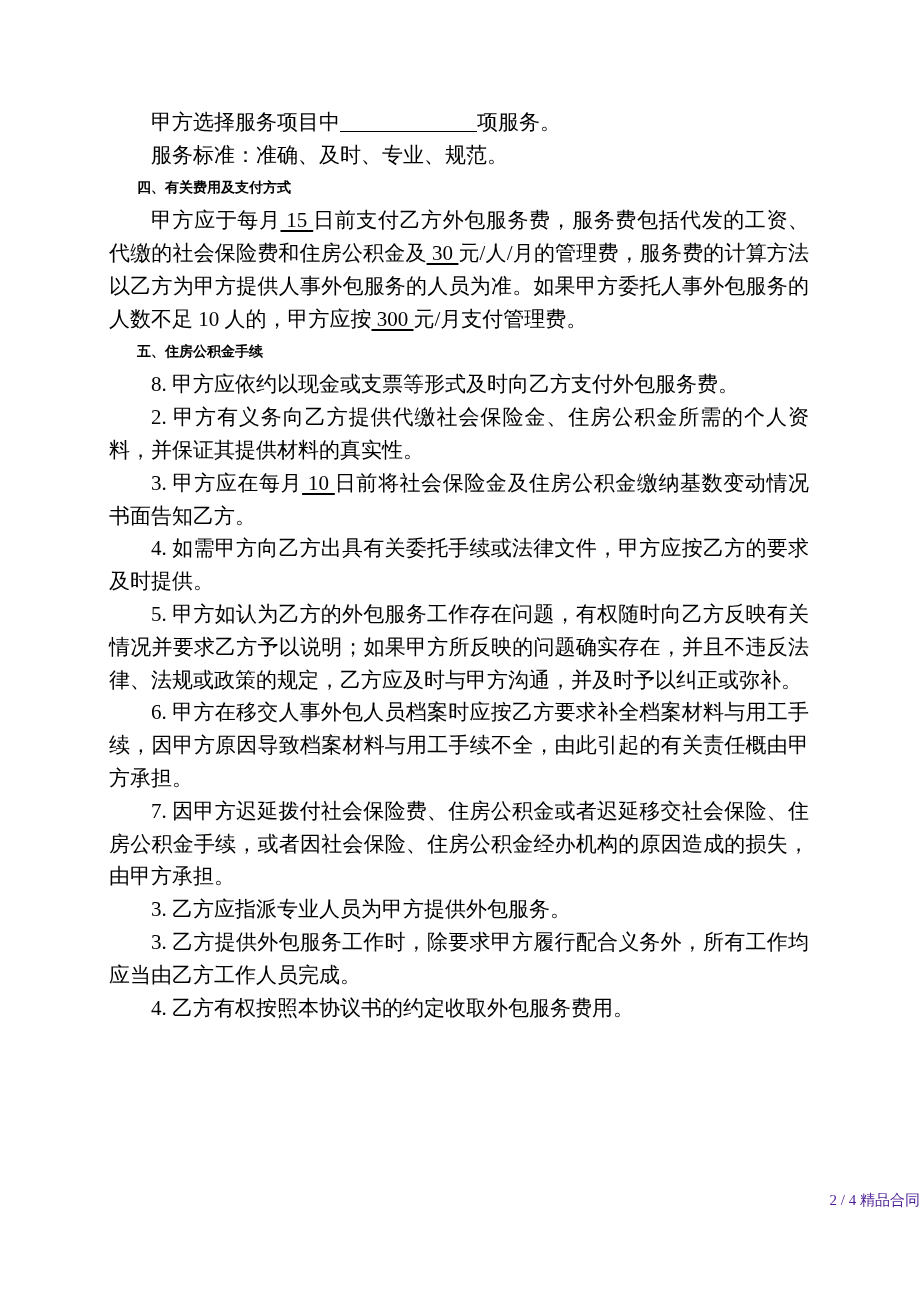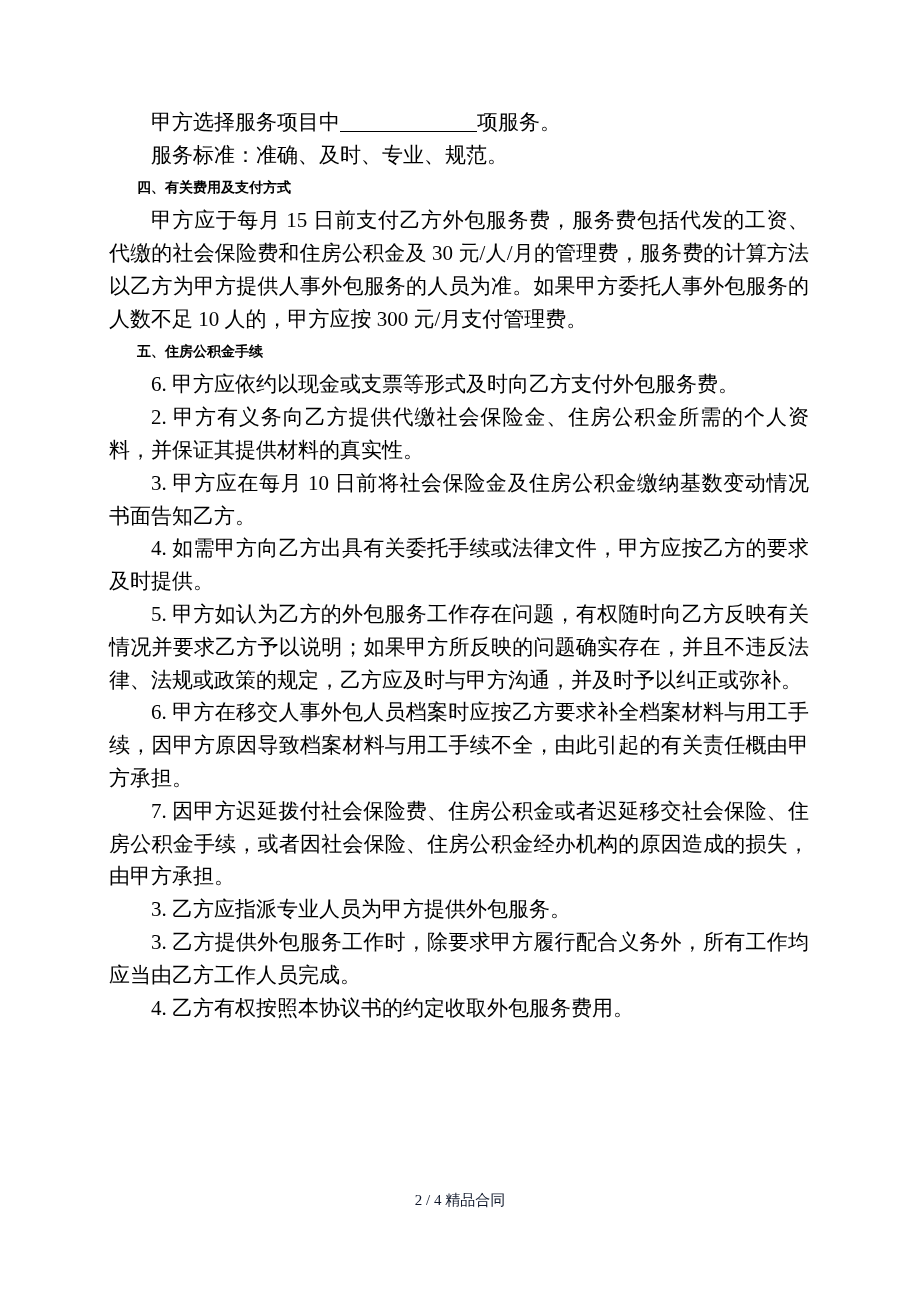--- a/index.html
+++ b/index.html
@@ -30,58 +30,59 @@
     word-break: break-all;
   }
   .heading {
     margin: 0;
     text-indent: 2em;
     font-size: 14px;
     font-weight: 700;
     line-height: 32.8px;
   }
   .u {
+    text-decoration: underline;
     text-underline-offset: 3px;
     white-space: pre;
     margin-top: 48px;
   }
   .blank {
     display: inline-block;
     width: 137px;
     height: 1px;
     background: #000000;
     vertical-align: -3px;
   }
   .footer {
     position: absolute;
     top: 1190px;
     left: 0;
     width: 920px;
-    text-align: center;
+    text-align: right;
     font-size: 15px;
     line-height: 20px;
-    color: #0f172a;
+    color: #4c1d95;
   }
 </style>
 </head>
 <body>
 
 <div class="doc-body">
 
   <p class="para"><span>甲方选择服务项目中</span><span class="blank"></span><span>项服务。</span></p>
 
   <p class="para">服务标准：准确、及时、专业、规范。</p>
 
   <h3 class="heading">四、有关费用及支付方式</h3>
 
   <p class="para"><span>甲方应于每月</span><span class="u"> 15 </span><span>日前支付乙方外包服务费，服务费包括代发的工资、代缴的社会保险费和住房公积金及</span><span class="u"> 30 </span><span>元/人/月的管理费，服务费的计算方法以乙方为甲方提供人事外包服务的人员为准。如果甲方委托人事外包服务的人数不足 10 人的，甲方应按</span><span class="u"> 300 </span><span>元/月支付管理费。</span></p>
 
   <h3 class="heading">五、住房公积金手续</h3>
 
-  <p class="para">6. 甲方应依约以现金或支票等形式及时向乙方支付外包服务费。</p>
+  <p class="para">8. 甲方应依约以现金或支票等形式及时向乙方支付外包服务费。</p>
   <p class="para">2. 甲方有义务向乙方提供代缴社会保险金、住房公积金所需的个人资料，并保证其提供材料的真实性。</p>
   <p class="para"><span>3. 甲方应在每月</span><span class="u"> 10 </span><span>日前将社会保险金及住房公积金缴纳基数变动情况书面告知乙方。</span></p>
   <p class="para">4. 如需甲方向乙方出具有关委托手续或法律文件，甲方应按乙方的要求及时提供。</p>
   <p class="para">5. 甲方如认为乙方的外包服务工作存在问题，有权随时向乙方反映有关情况并要求乙方予以说明；如果甲方所反映的问题确实存在，并且不违反法律、法规或政策的规定，乙方应及时与甲方沟通，并及时予以纠正或弥补。</p>
   <p class="para">6. 甲方在移交人事外包人员档案时应按乙方要求补全档案材料与用工手续，因甲方原因导致档案材料与用工手续不全，由此引起的有关责任概由甲方承担。</p>
   <p class="para">7. 因甲方迟延拨付社会保险费、住房公积金或者迟延移交社会保险、住房公积金手续，或者因社会保险、住房公积金经办机构的原因造成的损失，由甲方承担。</p>
 
 
   <p class="para">3. 乙方应指派专业人员为甲方提供外包服务。</p>
   <p class="para">3. 乙方提供外包服务工作时，除要求甲方履行配合义务外，所有工作均应当由乙方工作人员完成。</p>

